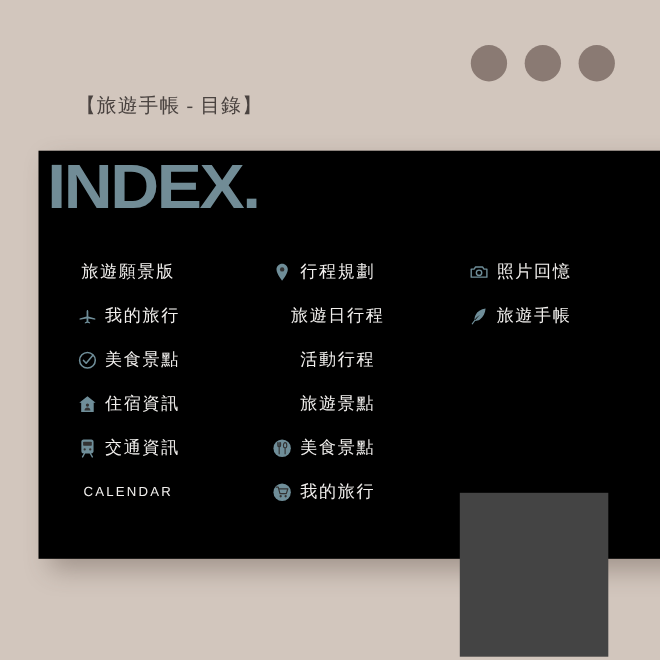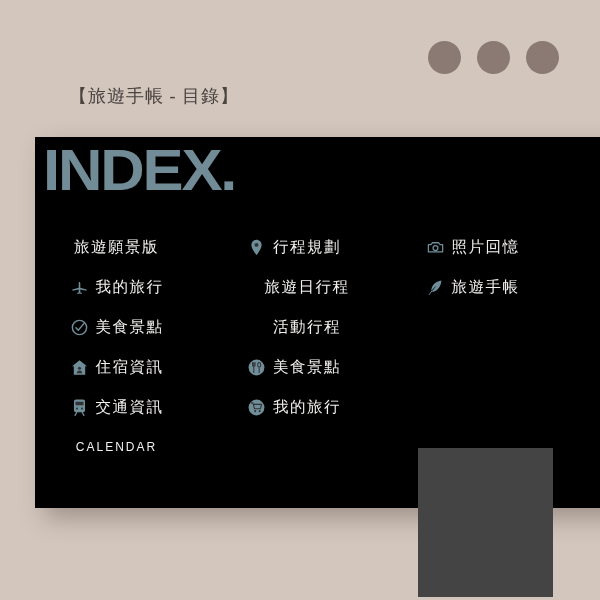--- a/index.html
+++ b/index.html
@@ -213,20 +213,26 @@
         <span class="label">旅遊日行程</span>
       </div>
 
       <div class="item">
         <span class="ico spacer">
           <svg width="19" height="19" viewBox="0 0 24 24"></svg>
         </span>
         <span class="label">活動行程</span>
       </div>
 
+      <div class="item">
+        <span class="ico spacer">
+          <svg width="19" height="19" viewBox="0 0 24 24"></svg>
+        </span>
+        <span class="label">旅遊景點</span>
+      </div>
 
       <div class="item">
         <span class="ico">
           <svg width="19" height="19" viewBox="0 0 24 24">
             <circle cx="12" cy="12" r="10" fill="currentColor"></circle>
             <path d="M8.6 5.6v5.2M8.6 5.6v5.2M7 5.6v3.1c0 1 .7 1.8 1.6 1.8s1.6-.8 1.6-1.8V5.6M8.6 10.5V18.4" stroke="#333333" stroke-width="1.3" stroke-linecap="round" fill="none"></path>
             <path d="M15.4 5.6c1.2 0 1.9 1.3 1.9 3.1s-.7 2.8-1.9 2.8-1.9-1-1.9-2.8.7-3.1 1.9-3.1zM15.4 11.5V18.4" stroke="#333333" stroke-width="1.3" stroke-linecap="round" fill="none"></path>
           </svg>
         </span>
         <span class="label">美食景點</span>

